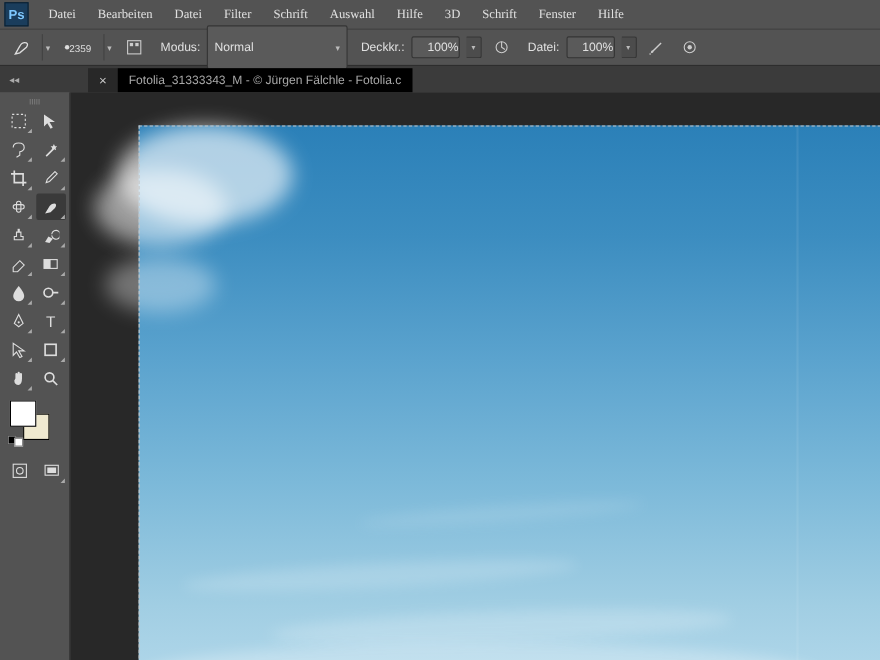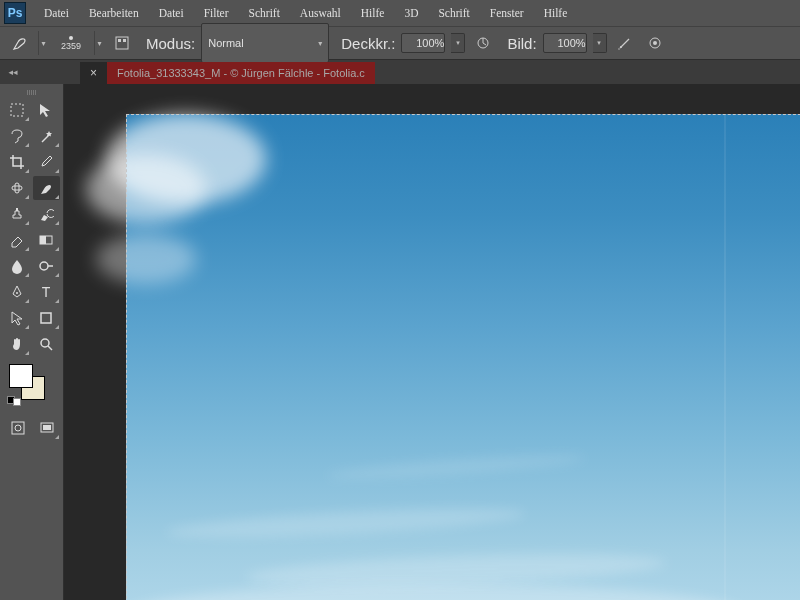--- a/index.html
+++ b/index.html
@@ -4,37 +4,37 @@
 <style>
   * { margin: 0; padding: 0; box-sizing: border-box; font-family: "Segoe UI", Tahoma, sans-serif; }
   body { background: #535353; width: 800px; height: 600px; overflow: hidden; position: relative; }
 
   .menubar { height: 26px; background: #535353; display: flex; align-items: center; padding-left: 4px; }
   .ps-logo { width: 22px; height: 22px; background: #1a3d5c; color: #7fc9ff; font-weight: bold; font-size: 12px; display: flex; align-items: center; justify-content: center; margin-right: 8px; border: 1px solid #0a2030; }
   .menu-item { color: #e0e0e0; font-size: 11.5px; padding: 0 10px; height: 26px; line-height: 26px; cursor: pointer; font-family: Liberation Serif, serif; }
 
   .optbar { height: 34px; background: #535353; border-top: 1px solid #414141; border-bottom: 1px solid #2d2d2d; display: flex; align-items: center; padding-left: 8px; gap: 6px; }
   .opt-tool { width: 24px; height: 24px; display: flex; align-items: center; justify-content: center; color: #ddd; }
-  .opt-brush { display: flex; flex-direction: column; align-items: center; width: 34px; height: 28px; justify-content: center; color: #ddd; }
+  .opt-brush { display: flex; flex-direction: row; align-items: center; width: 34px; height: 28px; justify-content: center; color: #ddd; }
   .opt-brush .dot { width: 4px; height: 4px; border-radius: 50%; background: #ddd; }
   .opt-brush .num { font-size: 9px; margin-top: 1px; }
   .opt-drop { width: 10px; height: 24px; display: flex; align-items: center; justify-content: center; color: #bbb; font-size: 8px; border-left: 1px solid #424242; }
   .opt-icon { width: 24px; height: 24px; display: flex; align-items: center; justify-content: center; color: #ccc; }
-  .opt-label { font-size: 15px; color: #e0e0e0; margin-left: 6px; }
+  .opt-label { font-size: 11px; color: #e0e0e0; margin-left: 6px; }
   .opt-select { background: #5a5a5a; border: 1px solid #343434; height: 40px; min-width: 128px; font-size: 11px; color: #e0e0e0; padding: 0 6px; display: flex; align-items: center; justify-content: space-between; border-radius: 2px; }
   .opt-select .tri { font-size: 8px; color: #bbb; }
   .opt-num { background: #5a5a5a; border: 1px solid #343434; height: 20px; width: 44px; font-size: 11px; color: #e0e0e0; text-align: right; line-height: 18px; border-radius: 2px; }
   .opt-numdrop { width: 14px; height: 20px; background: #4c4c4c; border: 1px solid #343434; border-left: none; display: flex; align-items: center; justify-content: center; font-size: 7px; color: #bbb; border-radius: 0 2px 2px 0; }
 
   .tabbar { height: 24px; background: #3b3b3b; display: flex; align-items: flex-end; }
   .tab-collapse { width: 18px; height: 18px; display: flex; align-items: center; justify-content: center; color: #aaa; font-size: 9px; margin: 0 4px 3px 4px; }
   .tab-gap { width: 54px; }
   .tab { height: 22px; display: flex; align-items: center; padding: 0 10px; font-size: 11px; gap: 8px; }
   .tab.active { background: #282828; color: #fff; }
-  .tab.inactive { background: #7f1d1d; color: #a8a8a8; }
+  .tab.inactive { background: #000000; color: #a8a8a8; }
   .tab-close { font-size: 12px; color: #ccc; }
 
   .workspace { position: absolute; top: 84px; left: 0; right: 0; bottom: 0; display: flex; }
 
   .toolbox { width: 64px; background: #535353; border-right: 1px solid #2f2f2f; padding: 4px 3px; }
   .tool-grip { height: 8px; display: flex; justify-content: center; align-items: center; gap: 1px; margin-bottom: 2px; }
   .tool-grip span { width: 1px; height: 5px; background: #777; }
   .tool-grid { display: grid; grid-template-columns: 1fr 1fr; gap: 2px; }
   .tool { width: 27px; height: 24px; display: flex; align-items: center; justify-content: center; color: #d8d8d8; position: relative; cursor: pointer; border-radius: 2px; }
   .tool.sel { background: #3a3a3a; }
@@ -108,21 +108,21 @@
   </div>
   <span class="opt-label">Deckkr.:</span>
   <div class="opt-num">100%</div>
   <div class="opt-numdrop">▾</div>
   <div class="opt-icon">
     <svg width="16" height="16" viewBox="0 0 16 16">
         <circle cx="8" cy="8" r="5" fill="none" stroke="#ccc"></circle>
         <path d="M8 3 L8 8 L11 10" stroke="#ccc" fill="none"></path>
       </svg>
   </div>
-  <span class="opt-label">Bild:</span>
+  <span class="opt-label">Datei:</span>
   <div class="opt-num">100%</div>
   <div class="opt-numdrop">▾</div>
   <div class="opt-icon">
     <svg width="16" height="16" viewBox="0 0 16 16">
         <path d="M3 13 L9 7 L12 4" stroke="#ccc" fill="none" stroke-width="1.3"></path>
         <circle cx="4" cy="12" r="1" fill="#ccc"></circle>
         <circle cx="2" cy="14" r="0.7" fill="#ccc"></circle>
       </svg>
   </div>
   <div class="opt-icon">

